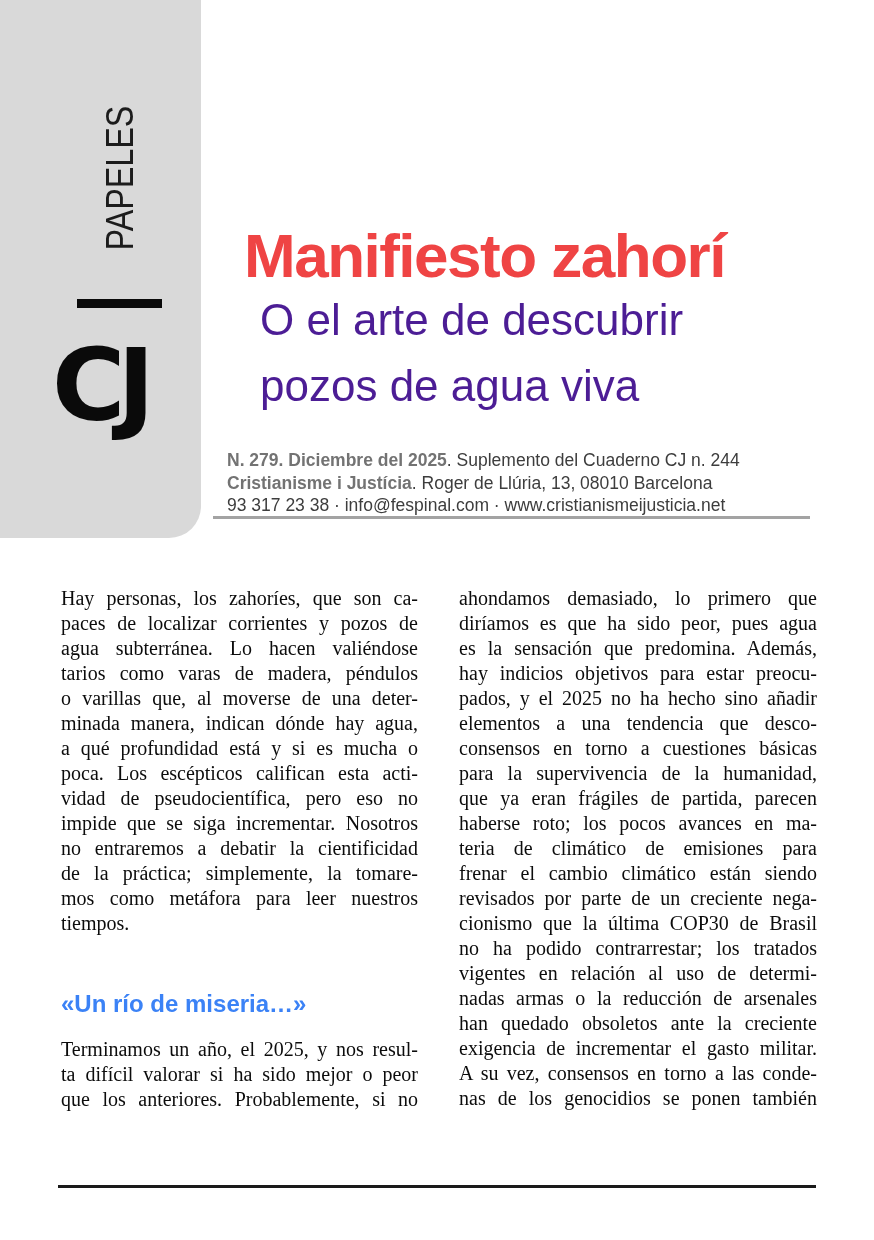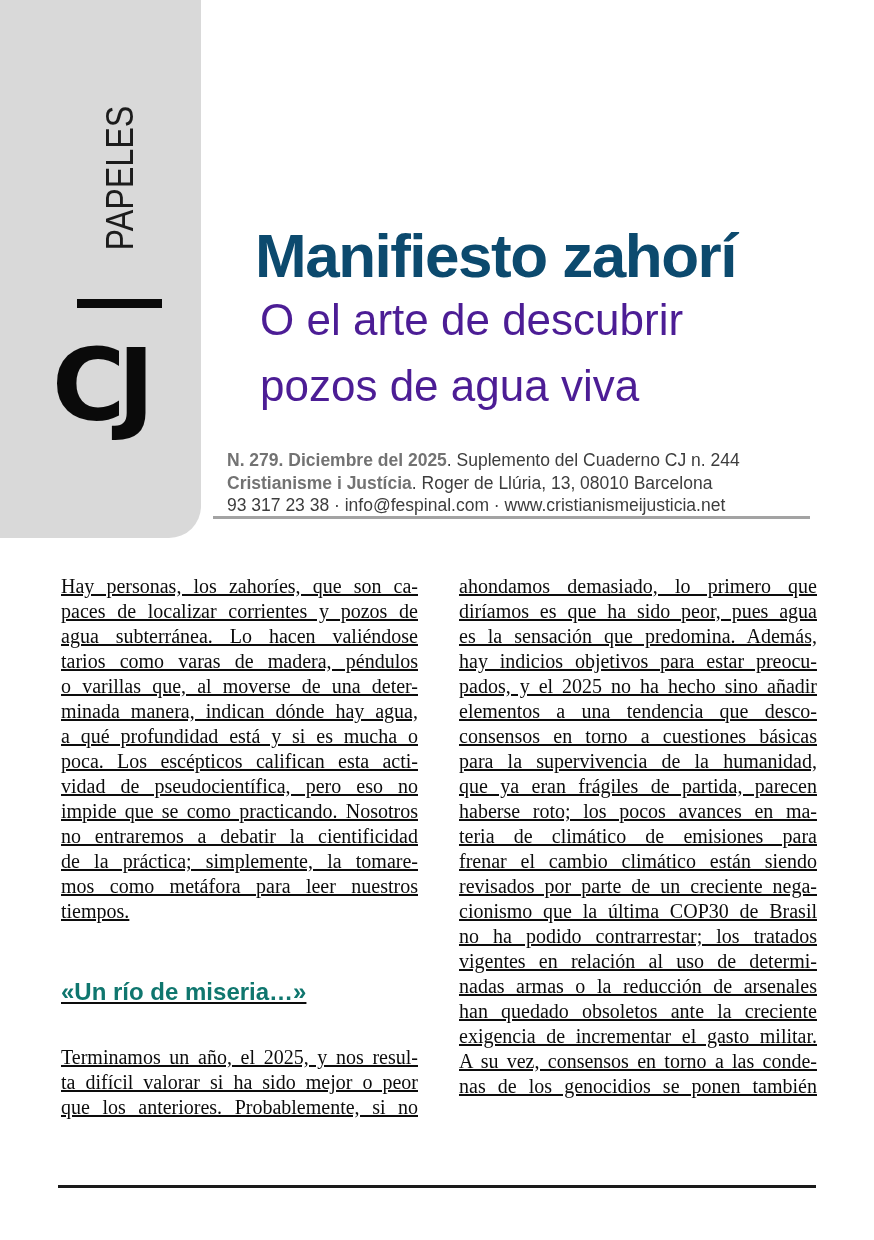--- a/index.html
+++ b/index.html
@@ -54,26 +54,26 @@
   .kicker {
     position: absolute;
     left: 260px; top: 128px;
     font-size: 35px;
     font-weight: 400;
     color: #161616;
     white-space: nowrap;
   }
   .title {
     position: absolute;
-    left: 255px; top: 220px;
+    left: 244px; top: 220px;
     margin: 0;
     font-size: 62px;
     font-weight: bold;
     letter-spacing: -1.5px;
-    color: #0c4a6e;
+    color: #ef4444;
     white-space: nowrap;
   }
   .subtitle {
     position: absolute;
     left: 260px; top: 287px;
     font-size: 44px;
     font-weight: 400;
     line-height: 66px;
     color: #4c1d95;
     white-space: nowrap;
@@ -92,40 +92,39 @@
   .imprint-rule {
     position: absolute;
     left: 213px; top: 516px;
     width: 597px; height: 3px;
     background: #a3a3a3;
   }
 
   
   .col {
     position: absolute;
-    top: 574px;
+    top: 586px;
     font-family: "Liberation Serif", serif;
     font-size: 20px;
     line-height: 25px;
     color: #0c0c0c;
-    text-decoration: underline;
   }
   .col-left  { left: 61px;  width: 357px; }
   .col-right { left: 459px; width: 358px; }
 
   .tline { text-align: justify; text-align-last: justify; }
   .tline.nojust { text-align-last: left; }
 
   .crosshead {
-    margin: 55px 0 40px 0;
+    margin: 55px 0 20px 0;
     font-family: "Liberation Sans", sans-serif;
     font-size: 24px;
     font-weight: 700;
     line-height: 26px;
-    color: #0f766e;
+    color: #3b82f6;
   }
 
   
   .footer-rule {
     position: absolute;
     left: 58px; top: 1185px;
     width: 758px; height: 3px;
     background: #1a1a1a;
   }
 </style>
@@ -160,21 +159,21 @@
     <div class="para">
         <div class="tline">Hay personas, los zahoríes, que son ca-</div>
         <div class="tline">paces de localizar corrientes y pozos de</div>
         <div class="tline">agua subterránea. Lo hacen valiéndose</div>
         <div class="tline">tarios como varas de madera, péndulos</div>
         <div class="tline">o varillas que, al moverse de una deter-</div>
         <div class="tline">minada manera, indican dónde hay agua,</div>
         <div class="tline">a qué profundidad está y si es mucha o</div>
         <div class="tline">poca. Los escépticos califican esta acti-</div>
         <div class="tline">vidad de pseudocientífica, pero eso no</div>
-        <div class="tline">impide que se como practicando. Nosotros</div>
+        <div class="tline">impide que se siga incrementar. Nosotros</div>
         <div class="tline">no entraremos a debatir la cientificidad</div>
         <div class="tline">de la práctica; simplemente, la tomare-</div>
         <div class="tline">mos como metáfora para leer nuestros</div>
         <div class="tline nojust">tiempos.</div>
       </div>
     <h2 class="crosshead">«Un río de miseria…»</h2>
     <div class="para">
         <div class="tline">Terminamos un año, el 2025, y nos resul-</div>
         <div class="tline">ta difícil valorar si ha sido mejor o peor</div>
         <div class="tline">que los anteriores. Probablemente, si no</div>

